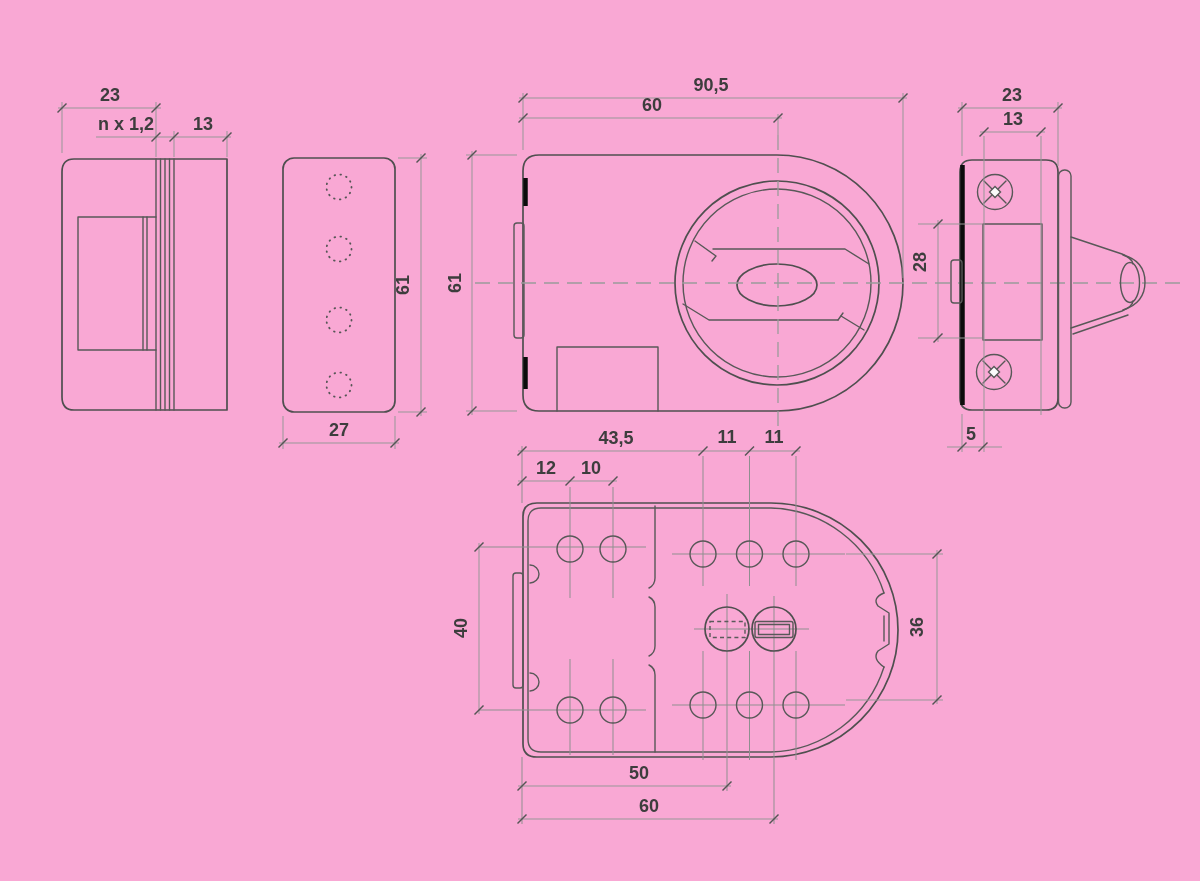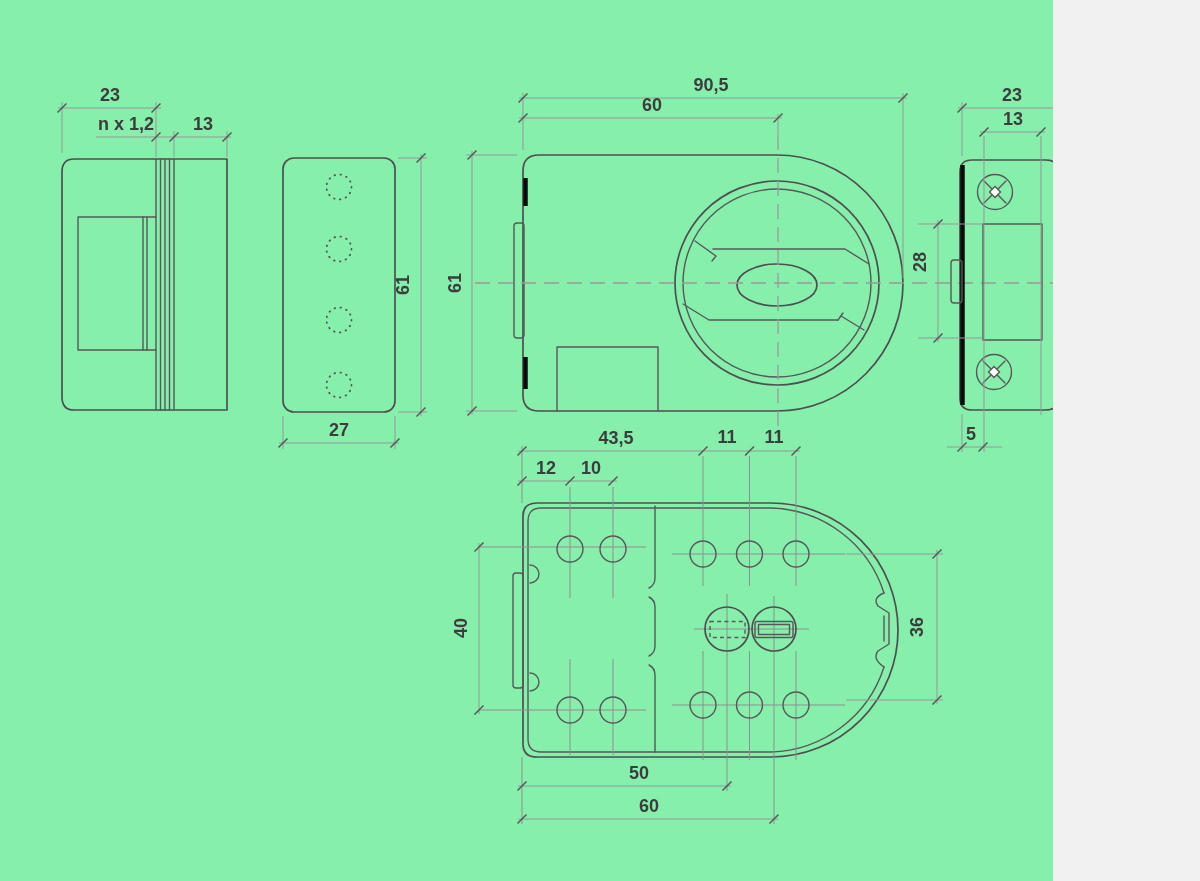--- a/index.html
+++ b/index.html
@@ -1,16 +1,16 @@
 <!DOCTYPE html>
 <html><head>
 <meta charset="utf-8">
 <style>
   html,body{margin:0;padding:0;background:#f1f1f1;}
-  .stage{width:1053px;height:881px;background:#86efac;position:relative;overflow:hidden;}
+  .stage{width:1200px;height:881px;background:#f9a8d4;position:relative;overflow:hidden;}
   svg{display:block;}
   .ol{stroke:#4f4f4f;stroke-width:1.7;fill:none;stroke-linejoin:round;stroke-linecap:round;}
   .ol2{stroke:#585858;stroke-width:1.4;fill:none;stroke-linejoin:round;stroke-linecap:round;}
   .dim{stroke:#979797;stroke-width:1;fill:none;}
   .thin{stroke:#8f8f8f;stroke-width:1;fill:none;}
   .cl{stroke:#9b9b9b;stroke-width:1.3;stroke-dasharray:15 8;fill:none;}
   .tick{stroke:#555;stroke-width:1.5;}
   .bold{stroke:#0c0c0c;stroke-width:4.5;stroke-linecap:butt;}
   .dot{stroke:#555;stroke-width:1.8;fill:none;stroke-dasharray:0.6 5.4;stroke-linecap:round;}
   .dash{stroke:#5a5a5a;stroke-width:1.4;fill:none;stroke-dasharray:4 3.2;}

